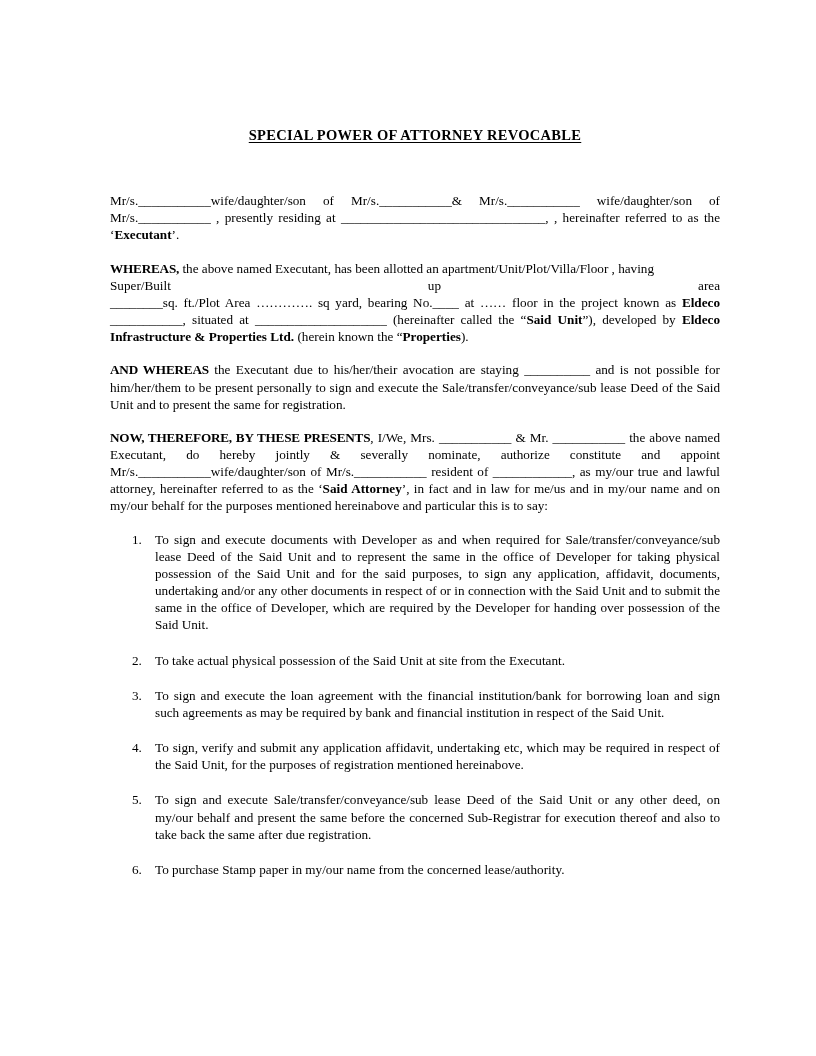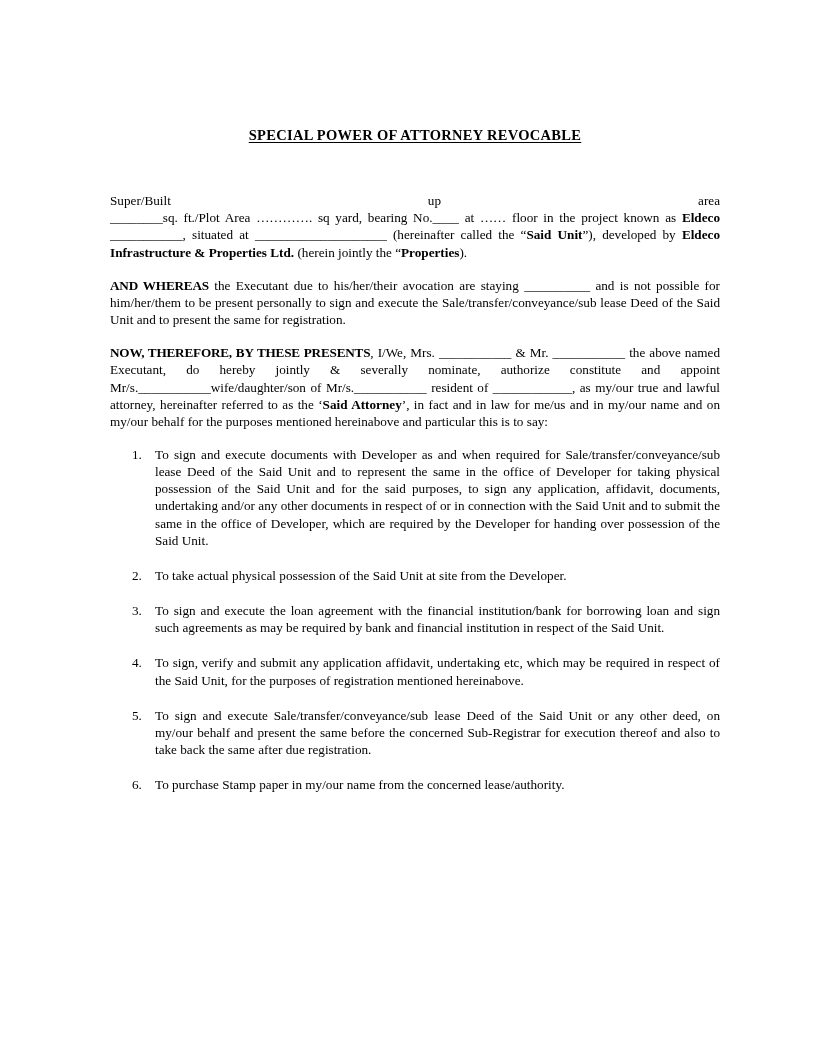--- a/index.html
+++ b/index.html
@@ -82,40 +82,42 @@
 <body>
 
 <div class="page">
   <div class="content">
 
     <div class="doc-title">SPECIAL POWER OF ATTORNEY REVOCABLE</div>
 
 
     <div style="height:22px"></div>
 
+    <p class="para"><span>Mr/s.___________wife/daughter/son of Mr/s.___________&amp; Mr/s.___________ wife/daughter/son of Mr/s.___________ , presently residing at _______________________________, , hereinafter referred to as the ‘</span><b>Executant</b><span>’.</span></p>
 
+    <p class="para tight"><span class="lead">WHEREAS,</span><span> the above named Executant, has been allotted an apartment/Unit/Plot/Villa/Floor , having</span></p>
 
     <div class="gapline" style="font-size:13.2px;line-height:1.30;font-family:Liberation Serif, serif;">
       <span>Super/Built</span>
       <span>up</span>
       <span>area</span>
     </div>
 
-    <p class="para"><span>________sq. ft./Plot Area …………. sq yard, bearing No.____ at ……   floor in the project known as </span><b>Eldeco</b><span> ___________, situated at ____________________ (hereinafter called the “</span><b>Said Unit</b><span>”), developed by </span><b>Eldeco Infrastructure &amp; Properties Ltd.</b><span> (herein jointly the “</span><b>Properties</b><span>).</span></p>
+    <p class="para"><span>________sq. ft./Plot Area …………. sq yard, bearing No.____ at ……   floor in the project known as </span><b>Eldeco</b><span> ___________, situated at ____________________ (hereinafter called the “</span><b>Said Unit</b><span>”), developed by </span><b>Eldeco Infrastructure &amp; Properties Ltd.</b><span> (herein known the “</span><b>Properties</b><span>).</span></p>
 
     <p class="para"><span class="lead">AND WHEREAS</span><span>  the Executant due to his/her/their avocation are staying __________ and is not possible for him/her/them to be present personally to sign and execute the Sale/transfer/conveyance/sub lease Deed of the Said Unit and to present the same for registration.</span></p>
 
     <p class="para"><span class="lead">NOW, THEREFORE, BY THESE PRESENTS</span><span>, I/We, Mrs. ___________ &amp; Mr. ___________ the above named Executant, do hereby jointly  &amp; severally nominate, authorize constitute and appoint Mr/s.___________wife/daughter/son of Mr/s.___________ resident of ____________, as my/our true and lawful attorney, hereinafter referred to as the ‘</span><b>Said Attorney</b><span>’, in fact and in law for me/us and in my/our name and on my/our behalf for the purposes mentioned hereinabove and particular this is to say:</span></p>
 
     <ol class="items">
       <li>
           <span class="body">To sign and execute documents with Developer as and when required for Sale/transfer/conveyance/sub lease Deed of the Said Unit and to represent the same in the office of Developer for taking physical possession of the Said Unit and for the said purposes, to sign any application, affidavit, documents, undertaking and/or any other documents in respect of or in connection with the Said Unit and to submit the same in the office of Developer, which are required by the Developer for handing over possession of the Said Unit.</span>
         </li>
       <li>
-          <span class="body">To take actual physical possession of the Said Unit at site from the Developer.</span>
+          <span class="body">To take actual physical possession of the Said Unit at site from the Executant.</span>
         </li>
       <li>
           <span class="body">To sign and execute the loan agreement with the financial institution/bank  for borrowing loan and sign such agreements as may be required by bank and financial institution  in respect of the Said Unit.</span>
         </li>
       <li>
           <span class="body">To sign, verify and submit any application affidavit, undertaking etc, which may be required in respect of the Said Unit, for the purposes of registration mentioned hereinabove.</span>
         </li>
       <li>
           <span class="body">To sign and execute Sale/transfer/conveyance/sub lease Deed of the Said Unit or any other deed, on my/our behalf and present the same before the concerned Sub-Registrar for execution thereof and also to take back the same after due registration.</span>
         </li>

